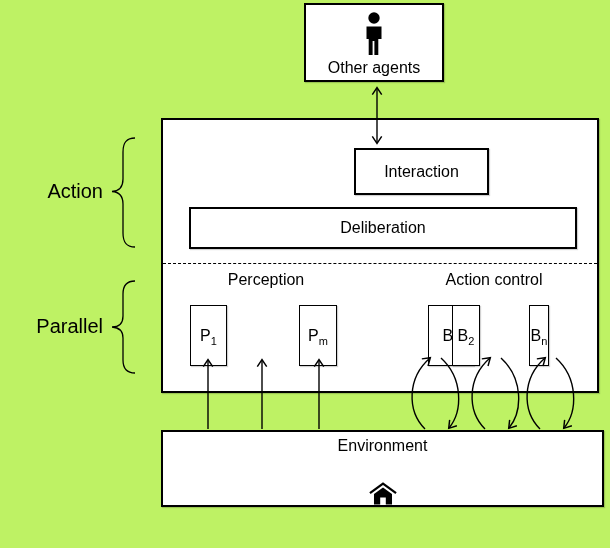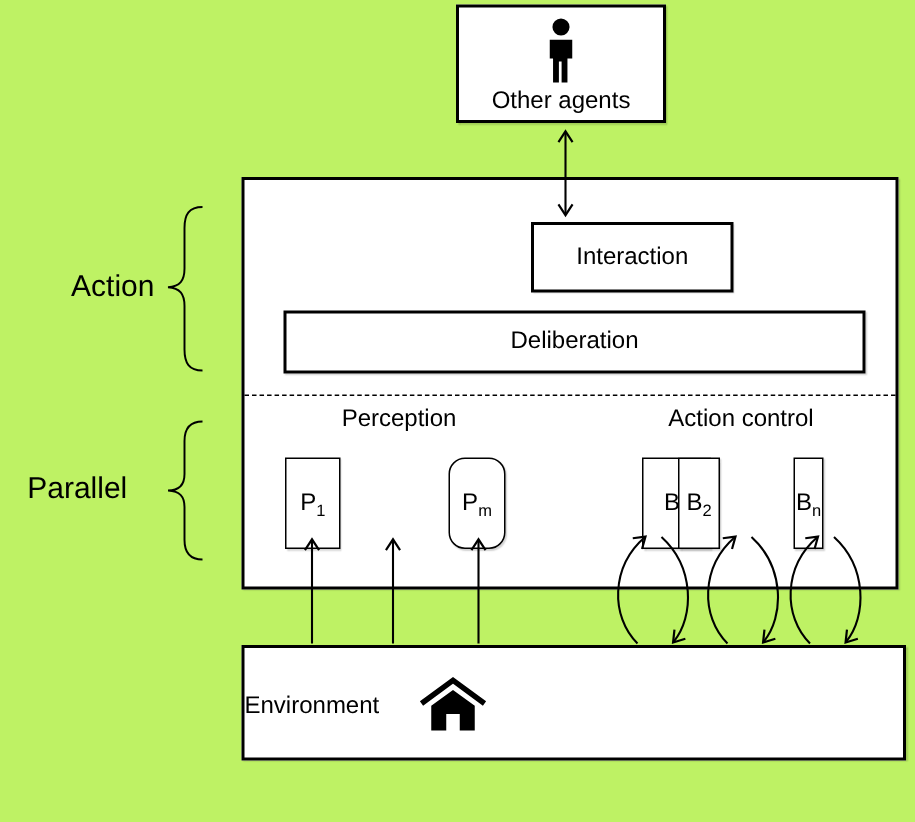--- a/index.html
+++ b/index.html
@@ -36,21 +36,21 @@
   }
   svg.overlay {
     position:absolute; left:0; top:0; width:610px; height:548px;
     pointer-events:none;
   }
   .oa-content {
     position:absolute; inset:0; display:flex; flex-direction:column;
     align-items:center; justify-content:flex-start;
   }
   .env-content {
-    position:absolute; inset:0; display:flex; flex-direction:row;
+    position:absolute; inset:0; display:flex; flex-direction:column;
     align-items:center; justify-content:flex-start;gap:26px;
   }
 </style>
 </head>
 <body>
 
 <div class="canvas">
 
   <div class="box" style="left:304px; top:3px; width:140px; height:79px;">
     <div class="oa-content">
@@ -73,21 +73,21 @@
   </div>
 
   <div class="dashed-divider"></div>
 
   <div class="group-label" style="left:196px; top:271px; width:140px;">Perception</div>
   <div class="group-label" style="left:414px; top:271px; width:160px;">Action control</div>
 
   <div class="box thin module" style="left:190px; width:37px;">
     <span><span>P</span><span class="sub">1</span></span>
   </div>
-  <div class="box thin module" style="left:299px; width:38px;border-radius:11px;">
+  <div class="box thin module" style="left:299px; width:38px;">
     <span><span>P</span><span class="sub">m</span></span>
   </div>
 
   <div class="box thin module" style="left:428px; width:46px;">
     <span><span>B</span><span class="sub">1</span></span>
   </div>
   <div class="box thin module" style="left:452px; width:28px;">
     <span><span>B</span><span class="sub">2</span></span>
   </div>
   <div class="box thin module" style="left:529px; width:20px;">
@@ -98,21 +98,21 @@
     <div class="env-content">
       <div style="font-size:16px; margin-top:5px;">Environment</div>
       <svg width="46" height="37" viewBox="0 0 46 37" style="margin-top:1px;">
         <path d="M2,18 L23,2.5 L44,18" fill="none" stroke="#000" stroke-width="3.6"></path>
         <path d="M8.5,19.5 L23,9 L37.5,19.5 L37.5,36 L27.5,36 L27.5,25 L18.5,25 L18.5,36 L8.5,36 Z" fill="#000"></path>
       </svg>
     </div>
   </div>
 
   <div class="side-label" style="top:180px;">Action</div>
-  <div class="side-label" style="top:315px;text-align:center;">Parallel</div>
+  <div class="side-label" style="top:315px;">Parallel</div>
 
   <svg class="overlay" viewBox="0 0 610 548">
     <defs>
       <marker id="ah" viewBox="0 0 10 10" refX="7" refY="5" markerWidth="8" markerHeight="8" orient="auto-start-reverse" markerUnits="strokeWidth">
         <path d="M1,0.8 L7.4,5 L1,9.2" fill="none" stroke="#000" stroke-width="1.3"></path>
       </marker>
     </defs>
 
     <path d="M377,88 L377,143" fill="none" stroke="#000" stroke-width="1.4" marker-start="url(#ah)" marker-end="url(#ah)"></path>
 

